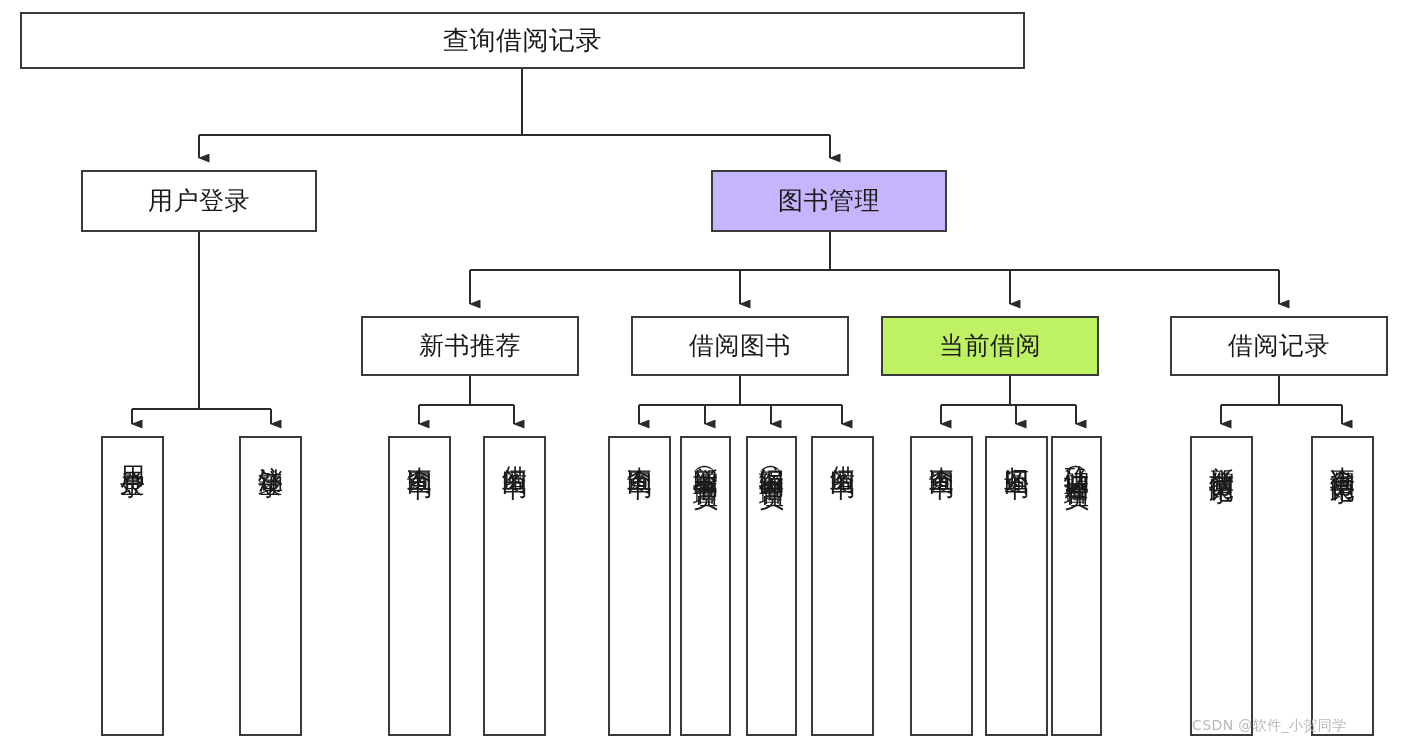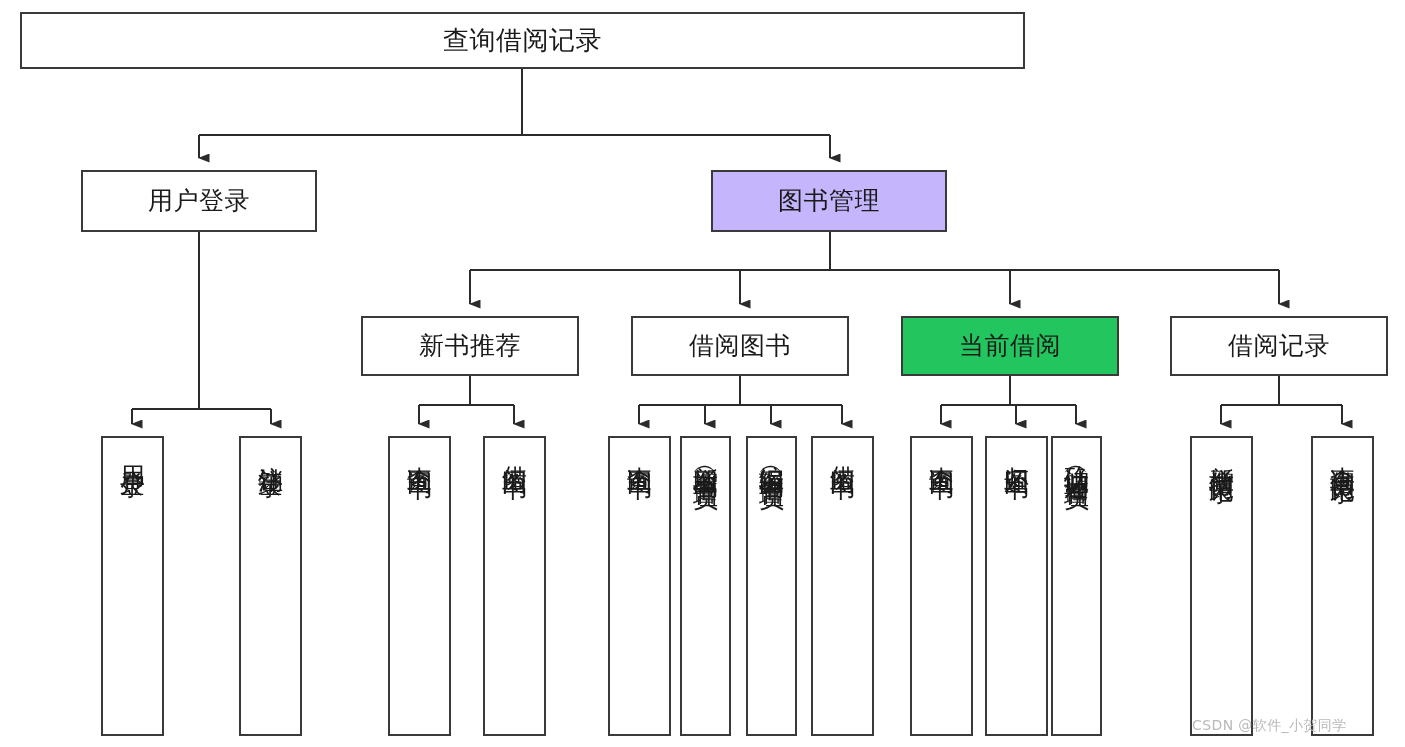--- a/index.html
+++ b/index.html
@@ -138,21 +138,21 @@
   <div class="node horiz" style="left: 711px; top: 170px; width: 236px; height: 62px; border-color: rgb(58, 58, 58); background: #c4b5fd; color: rgb(26, 26, 26);">
     <span class="label">图书管理</span>
   </div>
 
   <div class="node horiz" style="left: 361px; top: 316px; width: 218px; height: 60px; border-color: rgb(58, 58, 58); background: rgb(255, 255, 255); color: rgb(26, 26, 26);">
     <span class="label">新书推荐</span>
   </div>
   <div class="node horiz" style="left: 631px; top: 316px; width: 218px; height: 60px; border-color: rgb(58, 58, 58); background: rgb(255, 255, 255); color: rgb(26, 26, 26);">
     <span class="label">借阅图书</span>
   </div>
-  <div class="node horiz" style="left: 901px; top: 316px; width: 218px; height: 60px; border-color: rgb(58, 58, 58); background: #22c55e; color: rgb(26, 26, 26);">
+  <div class="node horiz" style="left: 881px; top: 316px; width: 218px; height: 60px; border-color: rgb(58, 58, 58); background: #bef264; color: rgb(26, 26, 26);">
     <span class="label">当前借阅</span>
   </div>
   <div class="node horiz" style="left: 1170px; top: 316px; width: 218px; height: 60px; border-color: rgb(58, 58, 58); background: rgb(255, 255, 255); color: rgb(26, 26, 26);">
     <span class="label">借阅记录</span>
   </div>
 
   <div class="node vert" style="left: 101px; top: 436px; width: 63px; height: 300px; border-color: rgb(58, 58, 58); background: rgb(255, 255, 255); color: rgb(26, 26, 26);">
     <span class="label">用户登录</span>
   </div>
   <div class="node vert" style="left: 239px; top: 436px; width: 63px; height: 300px; border-color: rgb(58, 58, 58); background: rgb(255, 255, 255); color: rgb(26, 26, 26);">

